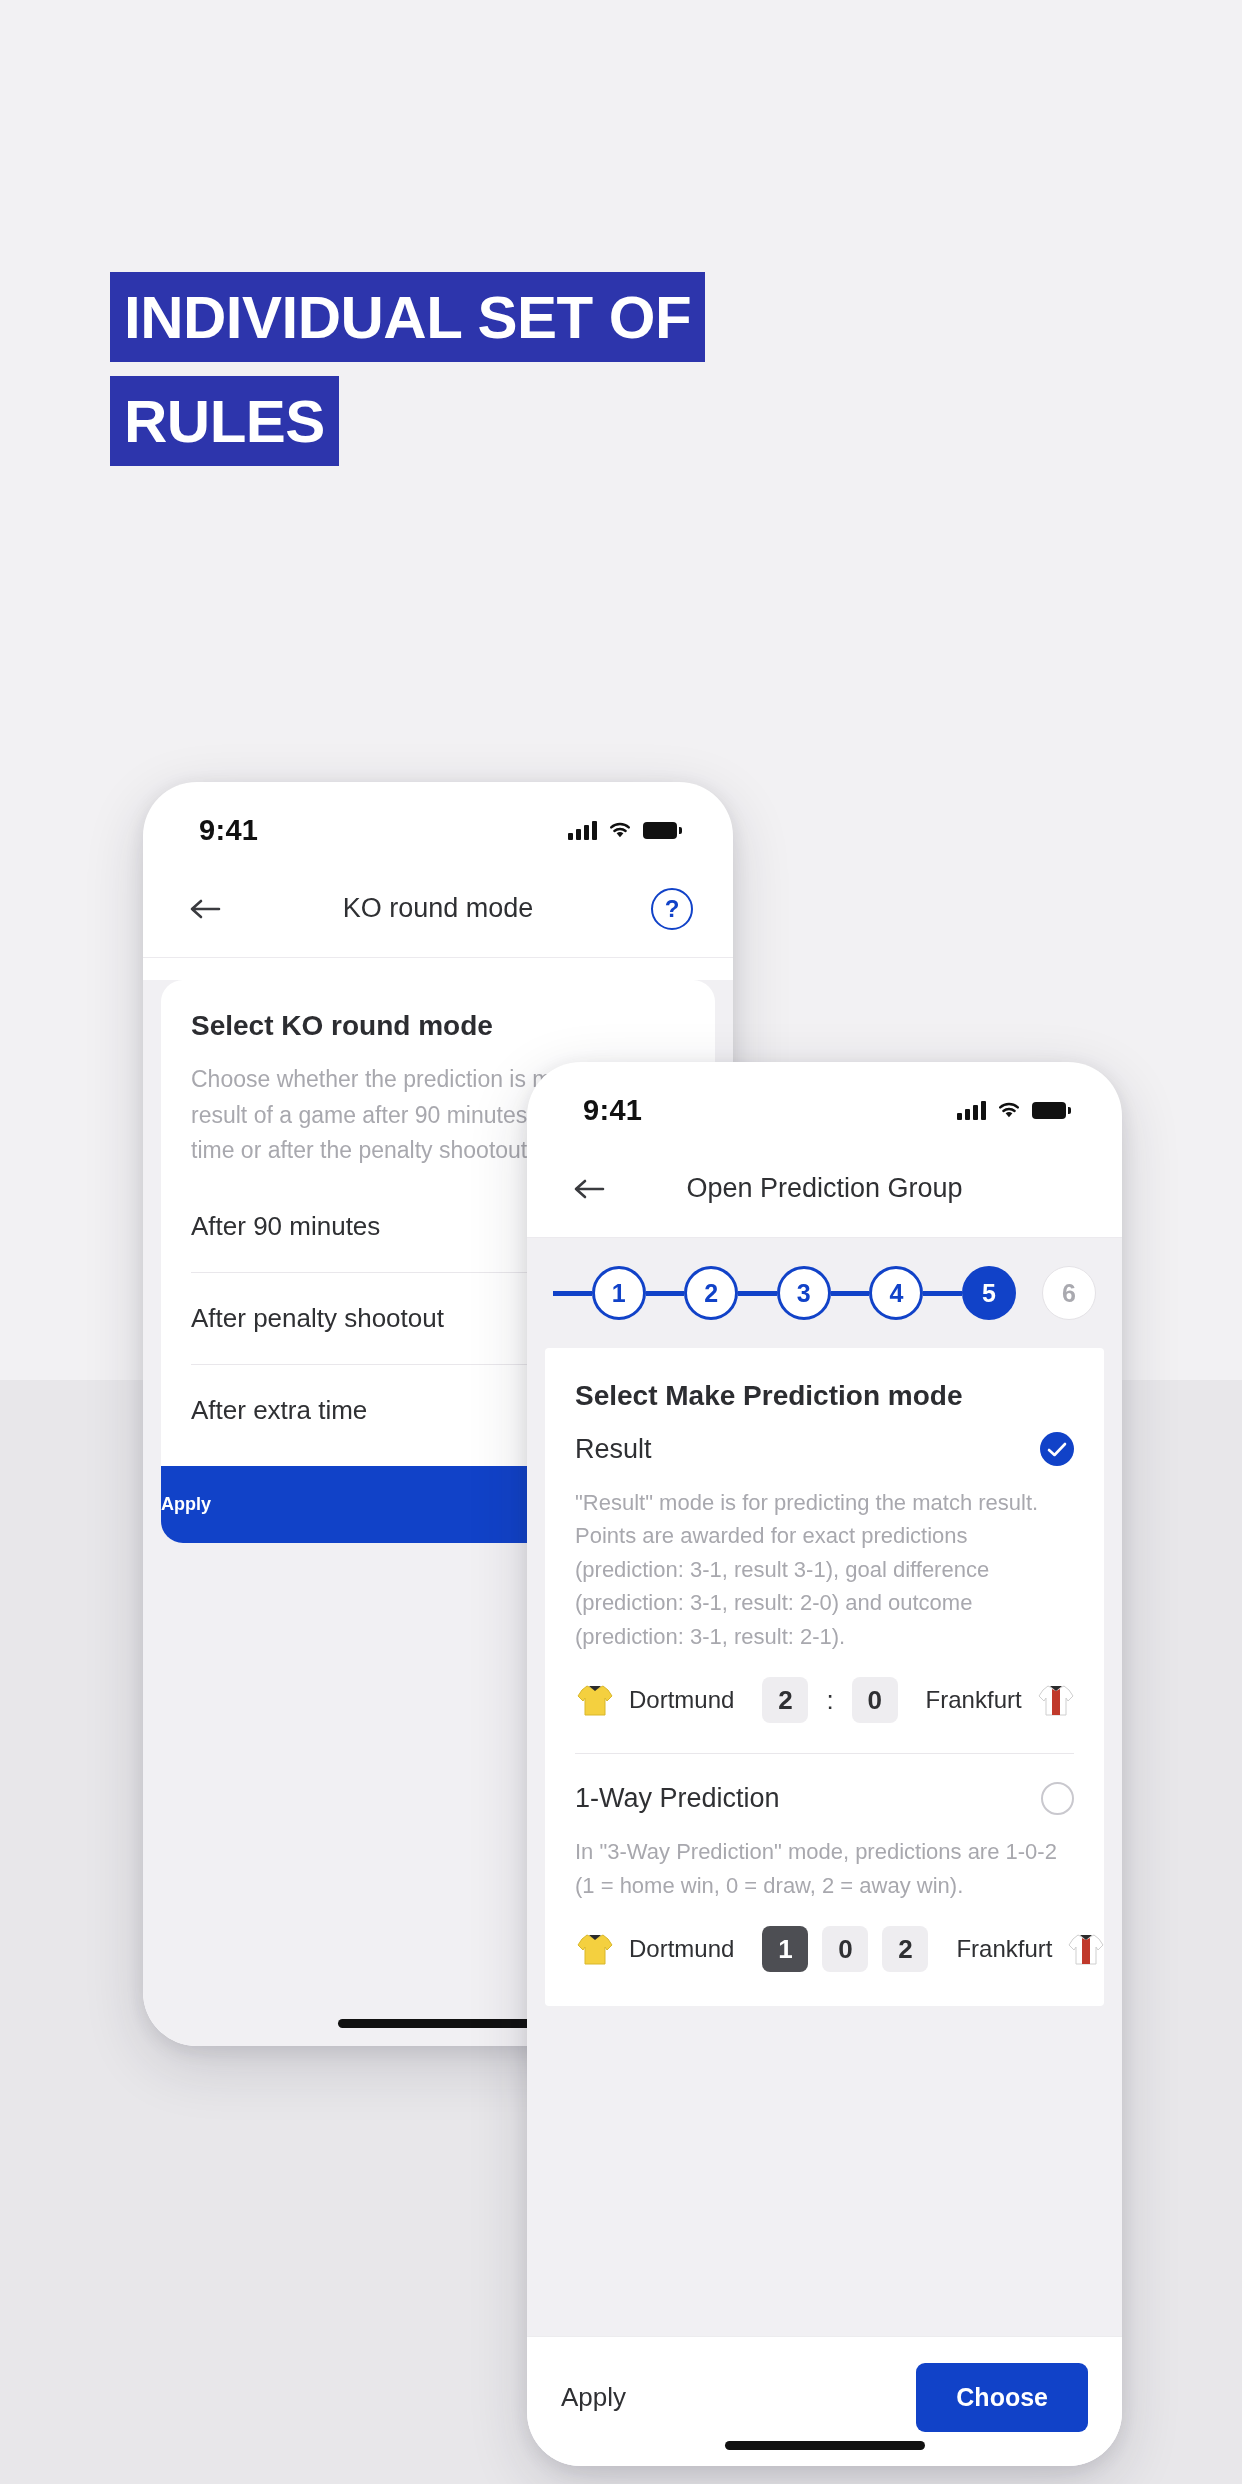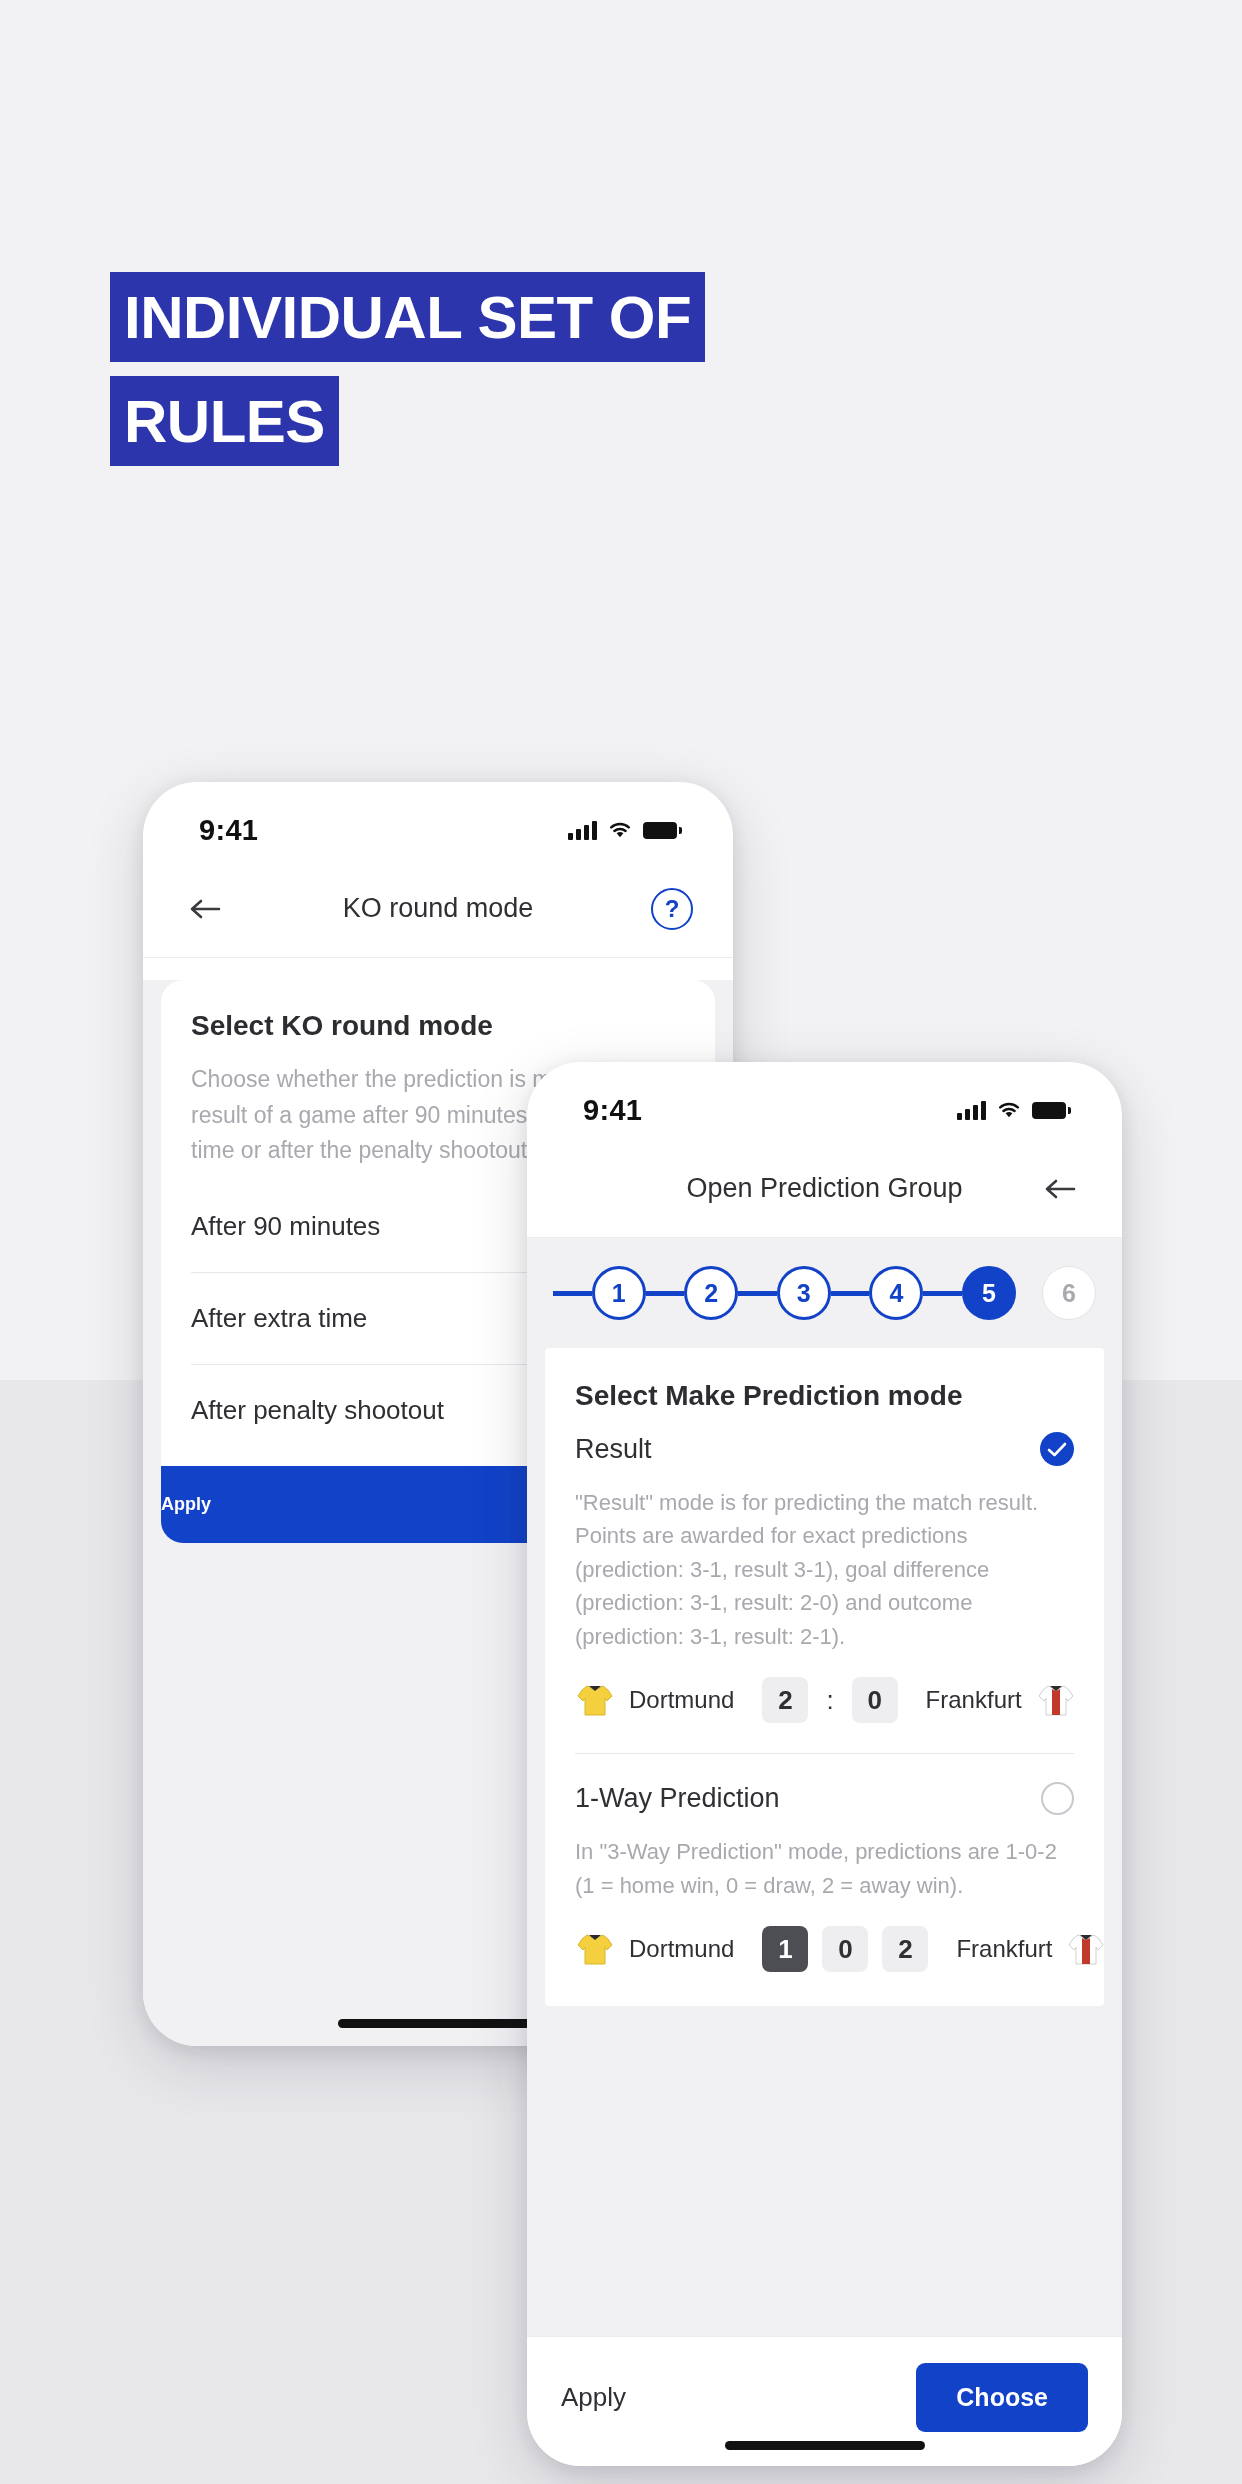--- a/index.html
+++ b/index.html
@@ -70,21 +70,20 @@
     width:3px; height:7px; background:#111; border-radius:0 2px 2px 0;
   }
 
   .navbar {
     height: 98px;
     display: flex; align-items: center;
     padding: 0 40px;
     background: #fff;
     border-bottom: 1px solid #eceaee;
     position: relative;
-    justify-content: flex-end;
   }
   .nav-back { width: 44px; height: 44px; display:flex; align-items:center; justify-content:center; }
   .nav-title {
     position: absolute; left: 0; right: 0; text-align: center;
     font-size: 27px; color: #2f3033; font-weight: 400;
     pointer-events: none;
   }
   .nav-help {
     margin-left: auto; width: 42px; height: 42px; border-radius: 50%;
     border: 2.5px solid #1142c8; color: #1142c8;
@@ -238,22 +237,22 @@
       <div class="nav-title">KO round mode</div>
       <div class="nav-help">?</div>
     </div>
 
     <div class="screen-body">
       <div class="card">
         <div class="card-title">Select KO round mode</div>
         <div class="card-desc">Choose whether the prediction is made for the result of a game after 90 minutes, after extra time or after the penalty shootout.</div>
         <div class="opt-list">
           <div class="opt-row">After 90 minutes</div>
+          <div class="opt-row">After penalty shootout</div>
           <div class="opt-row">After extra time</div>
-          <div class="opt-row">After penalty shootout</div>
         </div>
         <div class="apply-btn">Apply</div>
       </div>
     </div>
     <div class="home-ind a"></div>
   </div>
 
   <div class="phone phone-b">
     <div class="statusbar">
       <div class="sb-time">9:41</div>

